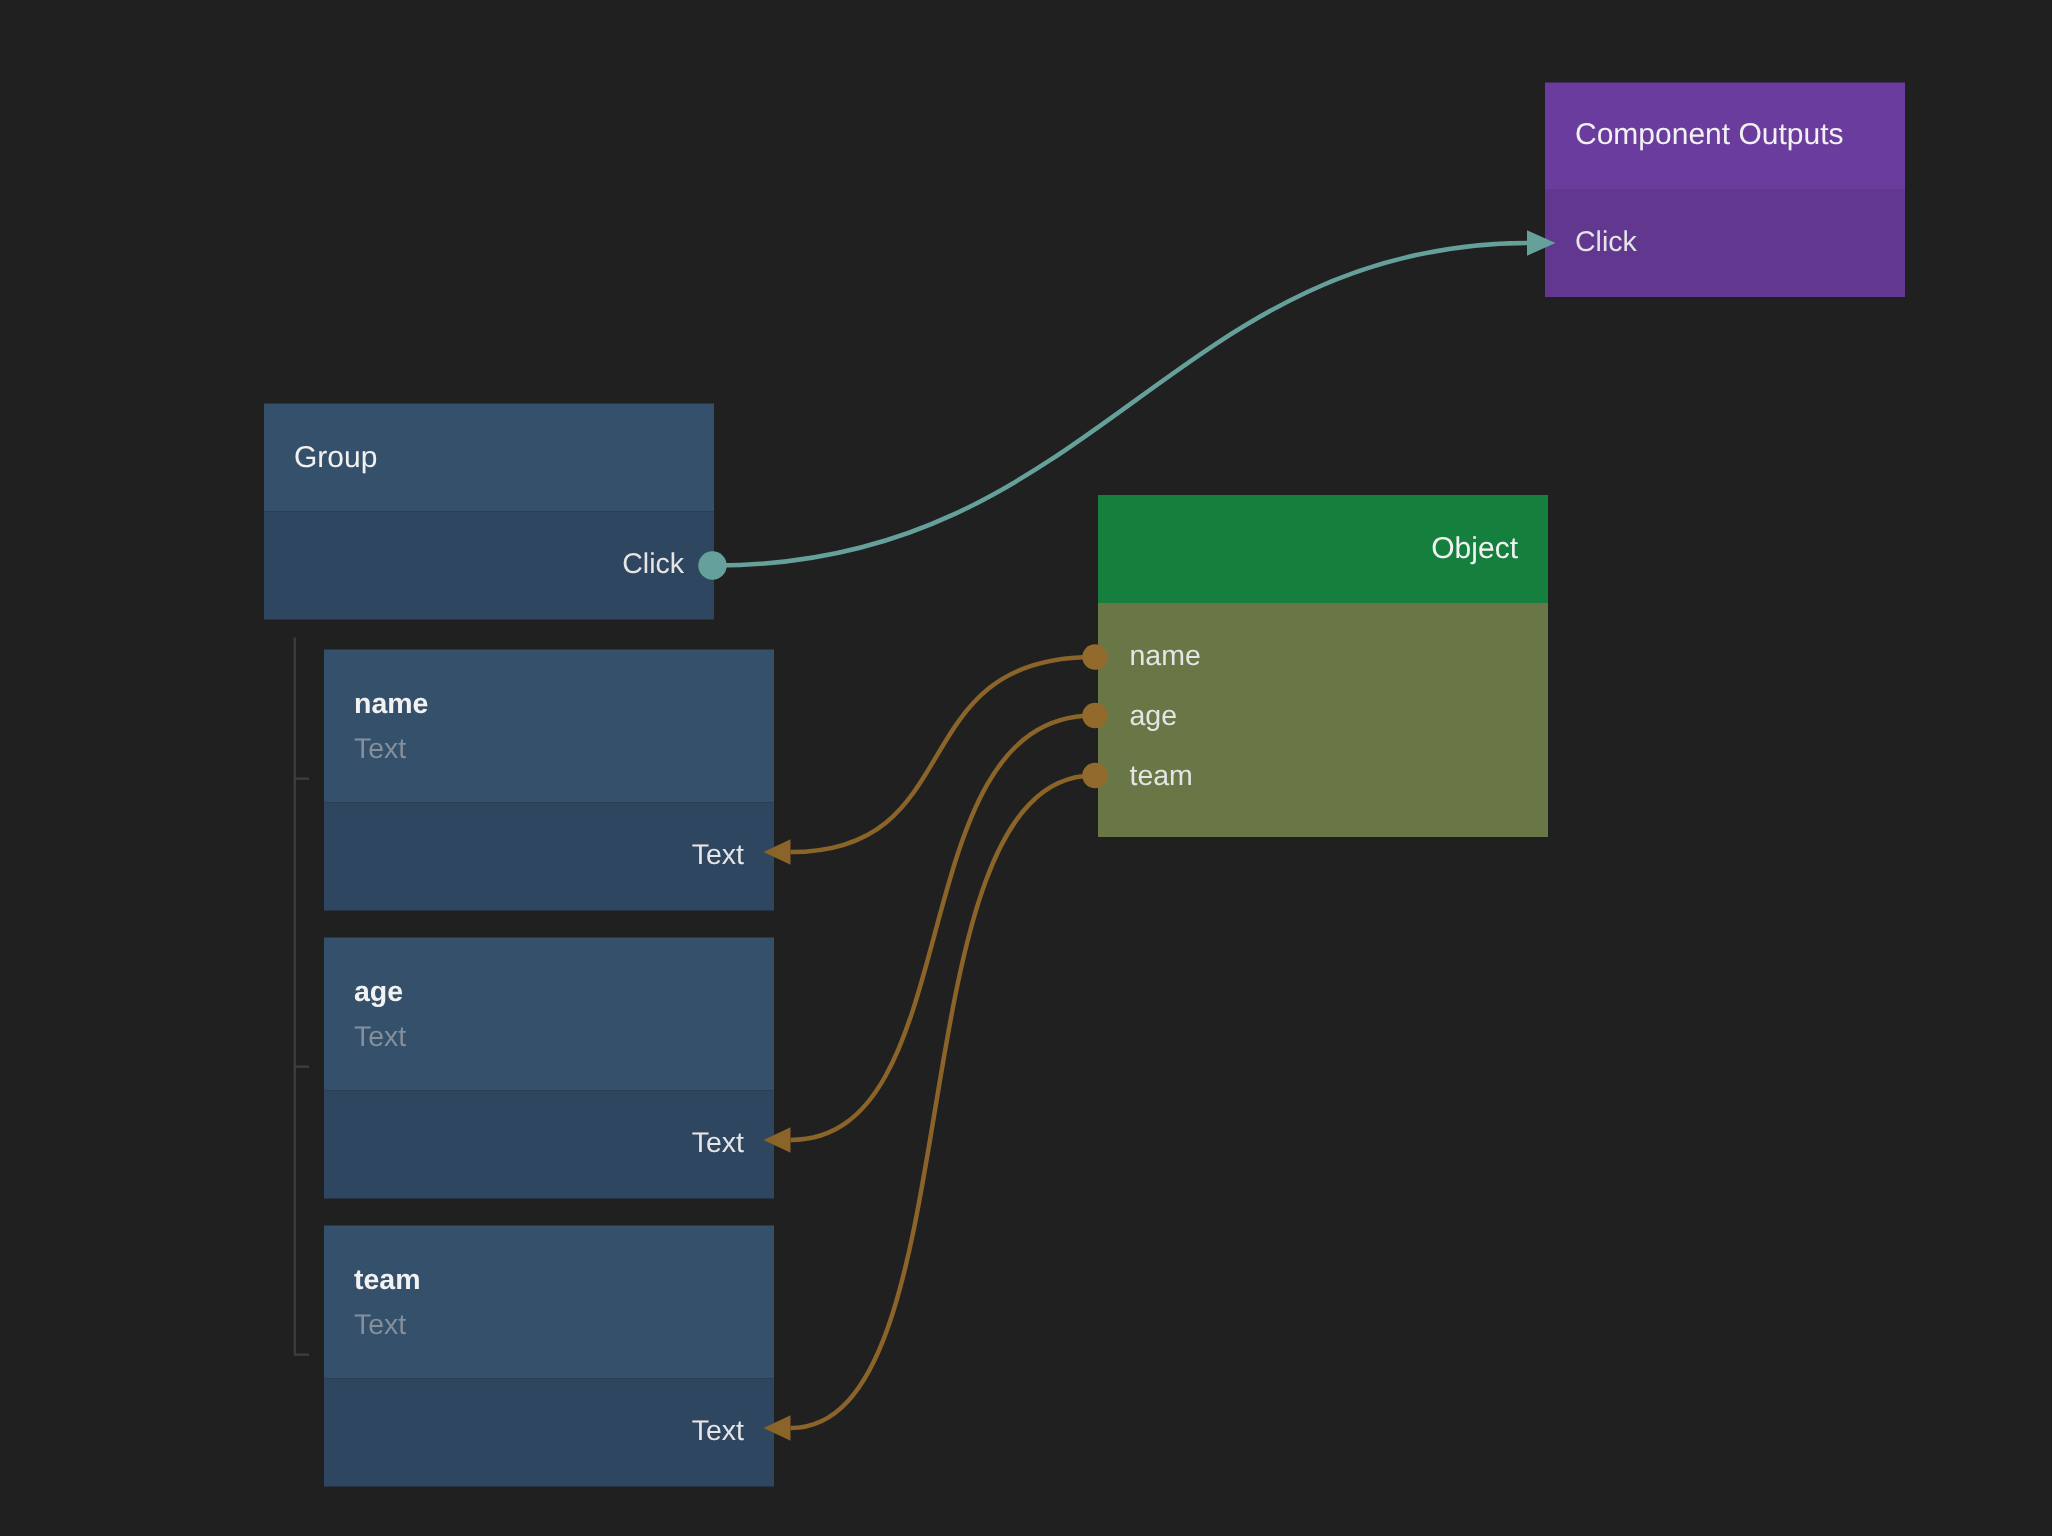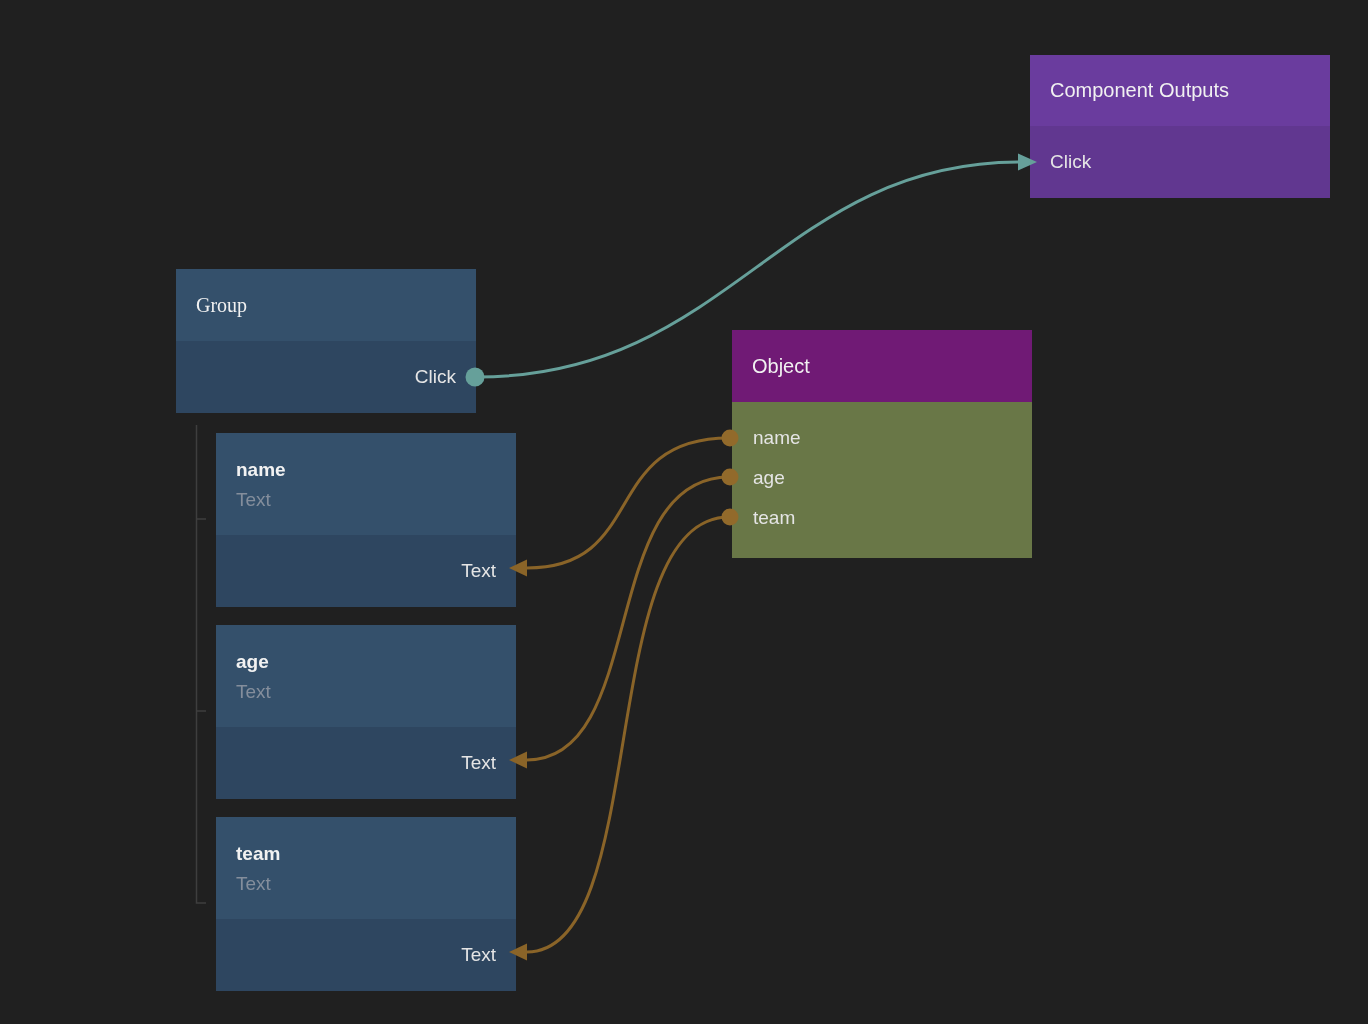--- a/index.html
+++ b/index.html
@@ -20,41 +20,41 @@
   .node-header {
     display: flex; align-items: center;
     padding: 0 20px;
     font-size: 20px;
     color: #f1f1f1;
   }
   
   .blue .node-header { background: #34506b; }
   .blue .node-body   { background: #2e4660; }
   
-  .olive .node-header { background: #701a75; }
+  .olive .node-header { background: #15803d; justify-content: flex-end; }
   .olive .node-body   { background: #697747; }
   
   .purple .node-header { background: #6a3c9e; }
   .purple .node-body   { background: #613790; }
 
   .row {
     display: flex; align-items: center;
     font-size: 19px; color: #e5e5e5;
   }
   .row.right { justify-content: flex-end; padding-right: 20px; }
   .row.left  { justify-content: flex-start; padding-left: 20px; }
 
   
-  #node-component-outputs { left: 1030px; top: 55px; width: 300px; text-align: center; }
+  #node-component-outputs { left: 1030px; top: 55px; width: 240px; text-align: center; }
   #node-component-outputs .node-header { height: 71px; }
   #node-component-outputs .node-body .row { height: 72px; }
 
   
   #node-group { left: 176px; top: 269px; width: 300px; }
-  #node-group .node-header { height: 72px; font-family: Liberation Serif, serif; }
+  #node-group .node-header { height: 72px; }
   #node-group .node-body .row { height: 72px; }
 
   
   #node-object { left: 732px; top: 330px; width: 300px; }
   #node-object .node-header { height: 72px; }
   #node-object .node-body { padding: 16px 0 20px 0; }
   #node-object .node-body .row { height: 40px; padding-left: 21px; }
 
   
   .child-node { left: 216px; width: 300px; }

